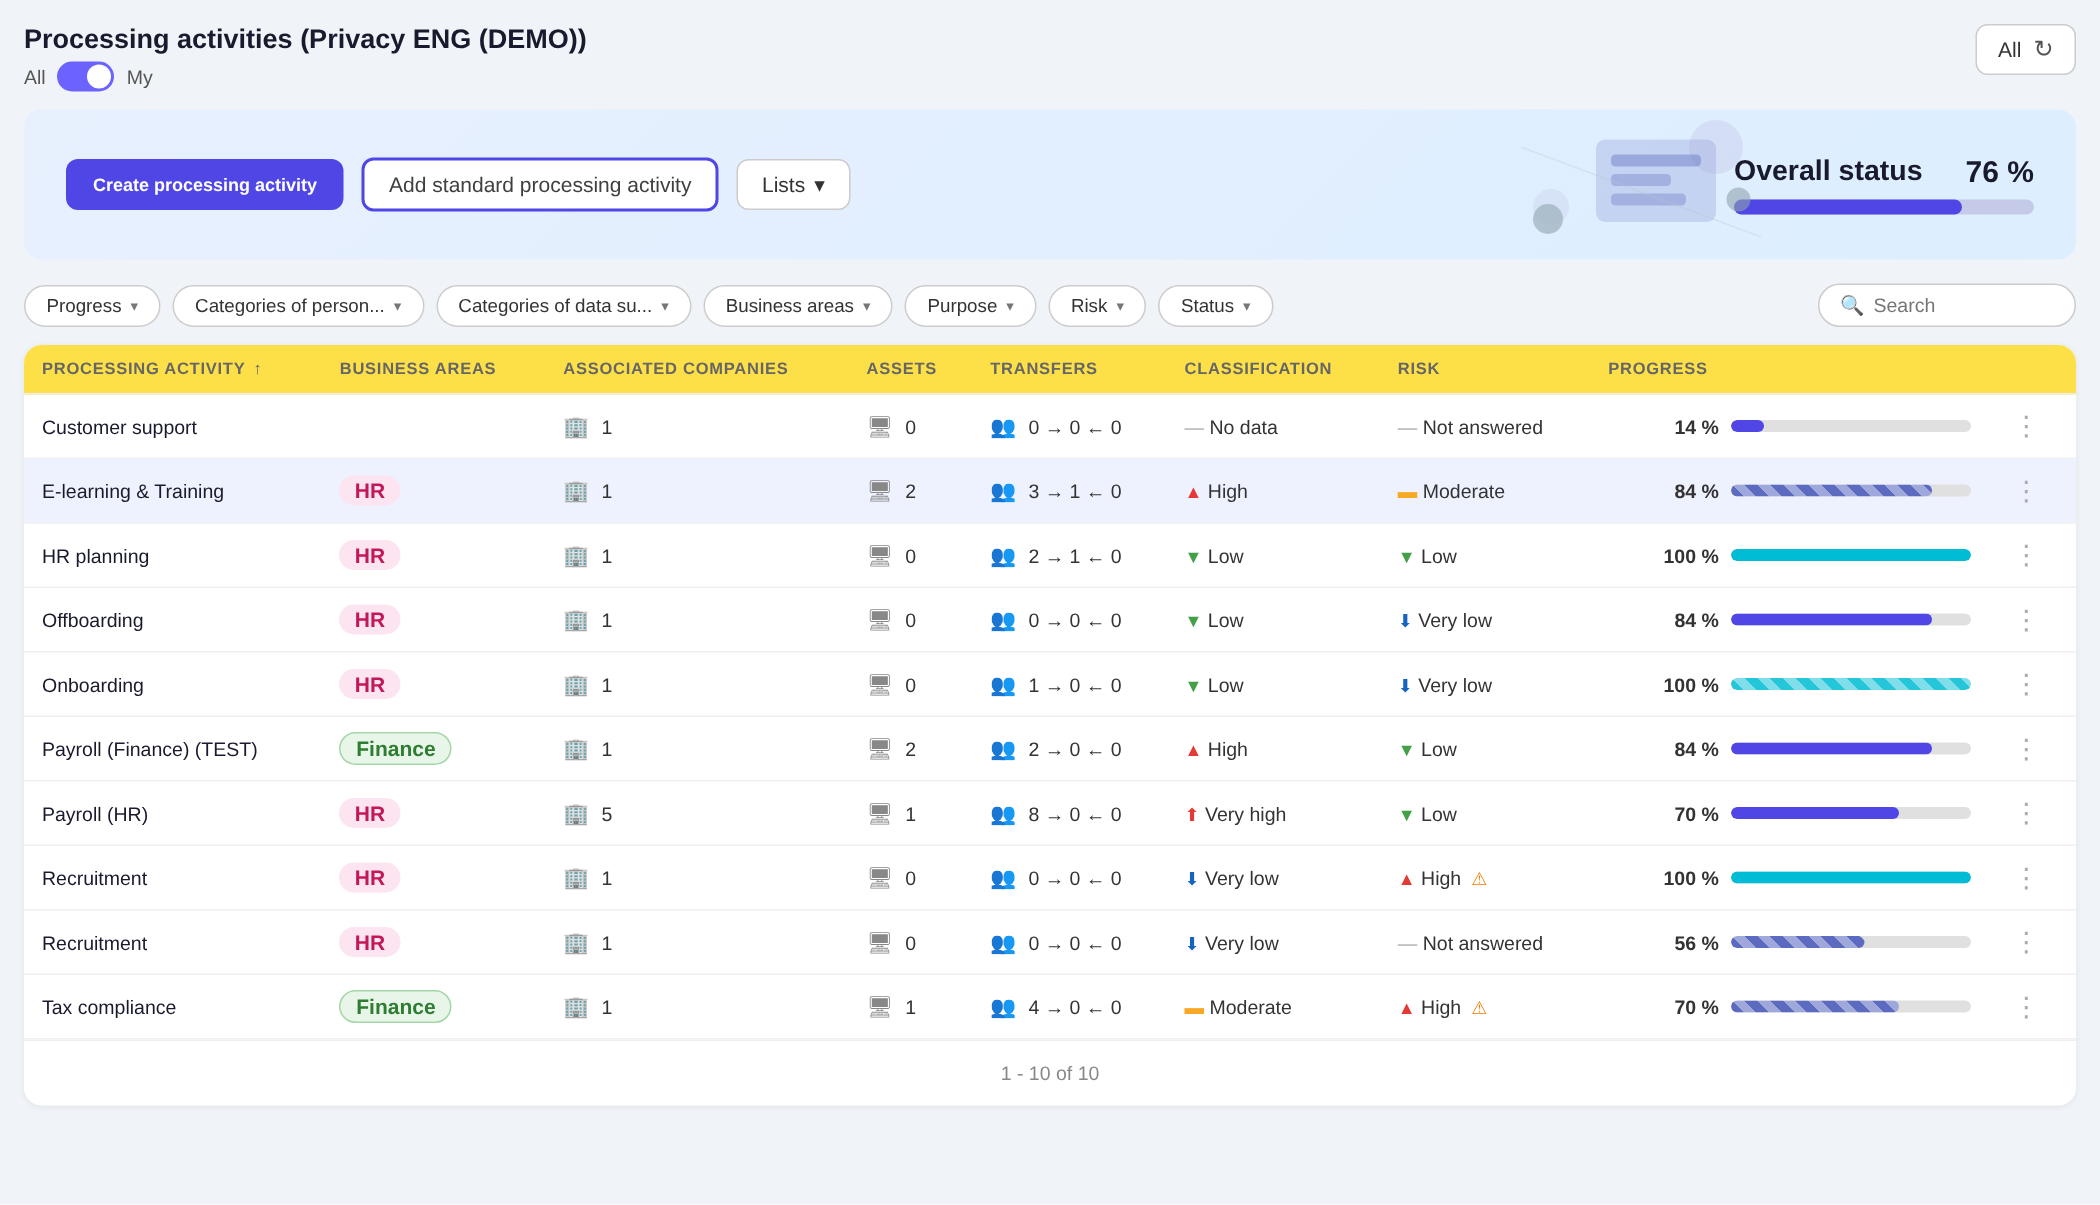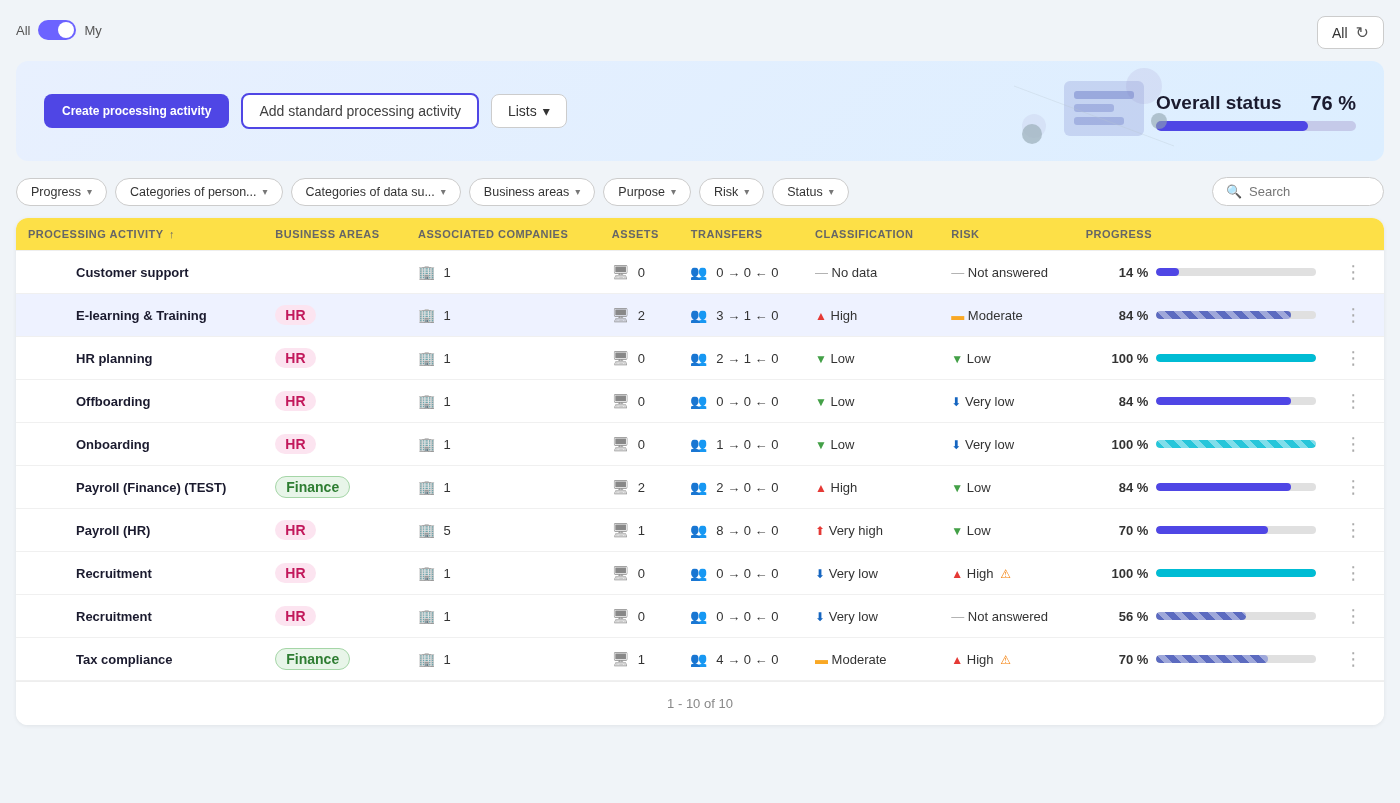--- a/index.html
+++ b/index.html
@@ -34,21 +34,21 @@
     .search-box { display: flex; align-items: center; gap: 6px; border: 1.5px solid #ccc; border-radius: 20px; padding: 6px 14px; background: white; font-size: 12.5px; margin-left: auto; min-width: 160px; }
     .search-box input { border: none; outline: none; font-size: 13px; width: 120px; }
 
     
     .table-container { background: white; border-radius: 12px; overflow: hidden; box-shadow: 0 1px 4px rgba(0,0,0,0.07); }
     table { width: 100%; border-collapse: collapse; }
     thead th { font-size: 11px; font-weight: 700; color: #666; text-transform: uppercase; letter-spacing: 0.5px; padding: 10px 12px; border-bottom: 1.5px solid #eee; text-align: left; background: #fde047; }
     tbody tr { border-bottom: 1px solid #f0f0f0; }
     tbody tr.highlighted { background: #eef2ff; }
     td { padding: 10px 12px; font-size: 13px; vertical-align: middle; }
-    .activity-name { font-weight: 700; color: #1a1a2e; margin-left: 48px; }
+    .activity-name { font-weight: 400; color: #1a1a2e; }
     .tag { display: inline-block; border-radius: 12px; padding: 2px 10px; font-size: 14px; font-weight: 600; }
     .tag-hr { background: #fce4f0; color: #c2185b; }
     .tag-finance { background: #e8f5e9; color: #2e7d32; border: 1px solid #a5d6a7; }
     .cell-icon { color: #888; font-size: 14px; margin-right: 4px; }
     .cell-num { display: flex; align-items: center; gap: 4px; }
     .transfers-cell { display: flex; align-items: center; gap: 4px; font-size: 13px; }
     .arrow-up { color: #e53935; font-size: 12px; }
     .arrow-down { color: #43a047; font-size: 12px; }
     .arrow-vlow { color: #1565c0; font-size: 12px; }
     .dash { color: #aaa; }
@@ -66,20 +66,21 @@
     .warning-icon { color: #f57c00; font-size: 12px; margin-left: 3px; }
     .header-top { display: flex; justify-content: space-between; align-items: flex-start; }
   </style>
 </head>
 <body>
 
 <div class="page-wrapper">
 
   <div class="header-top">
     <div>
+      <div class="page-title">Processing activities (Privacy ENG (DEMO))</div>
       <div class="toggle-row">
         <span class="toggle-label">All</span>
         <div class="toggle"></div>
         <span class="toggle-label">My</span>
       </div>
     </div>
     <div style="display:flex; align-items:center; gap:8px;">
       <div class="dropdown-all">
         <span>All</span>
         <span class="refresh-icon">↻</span>

